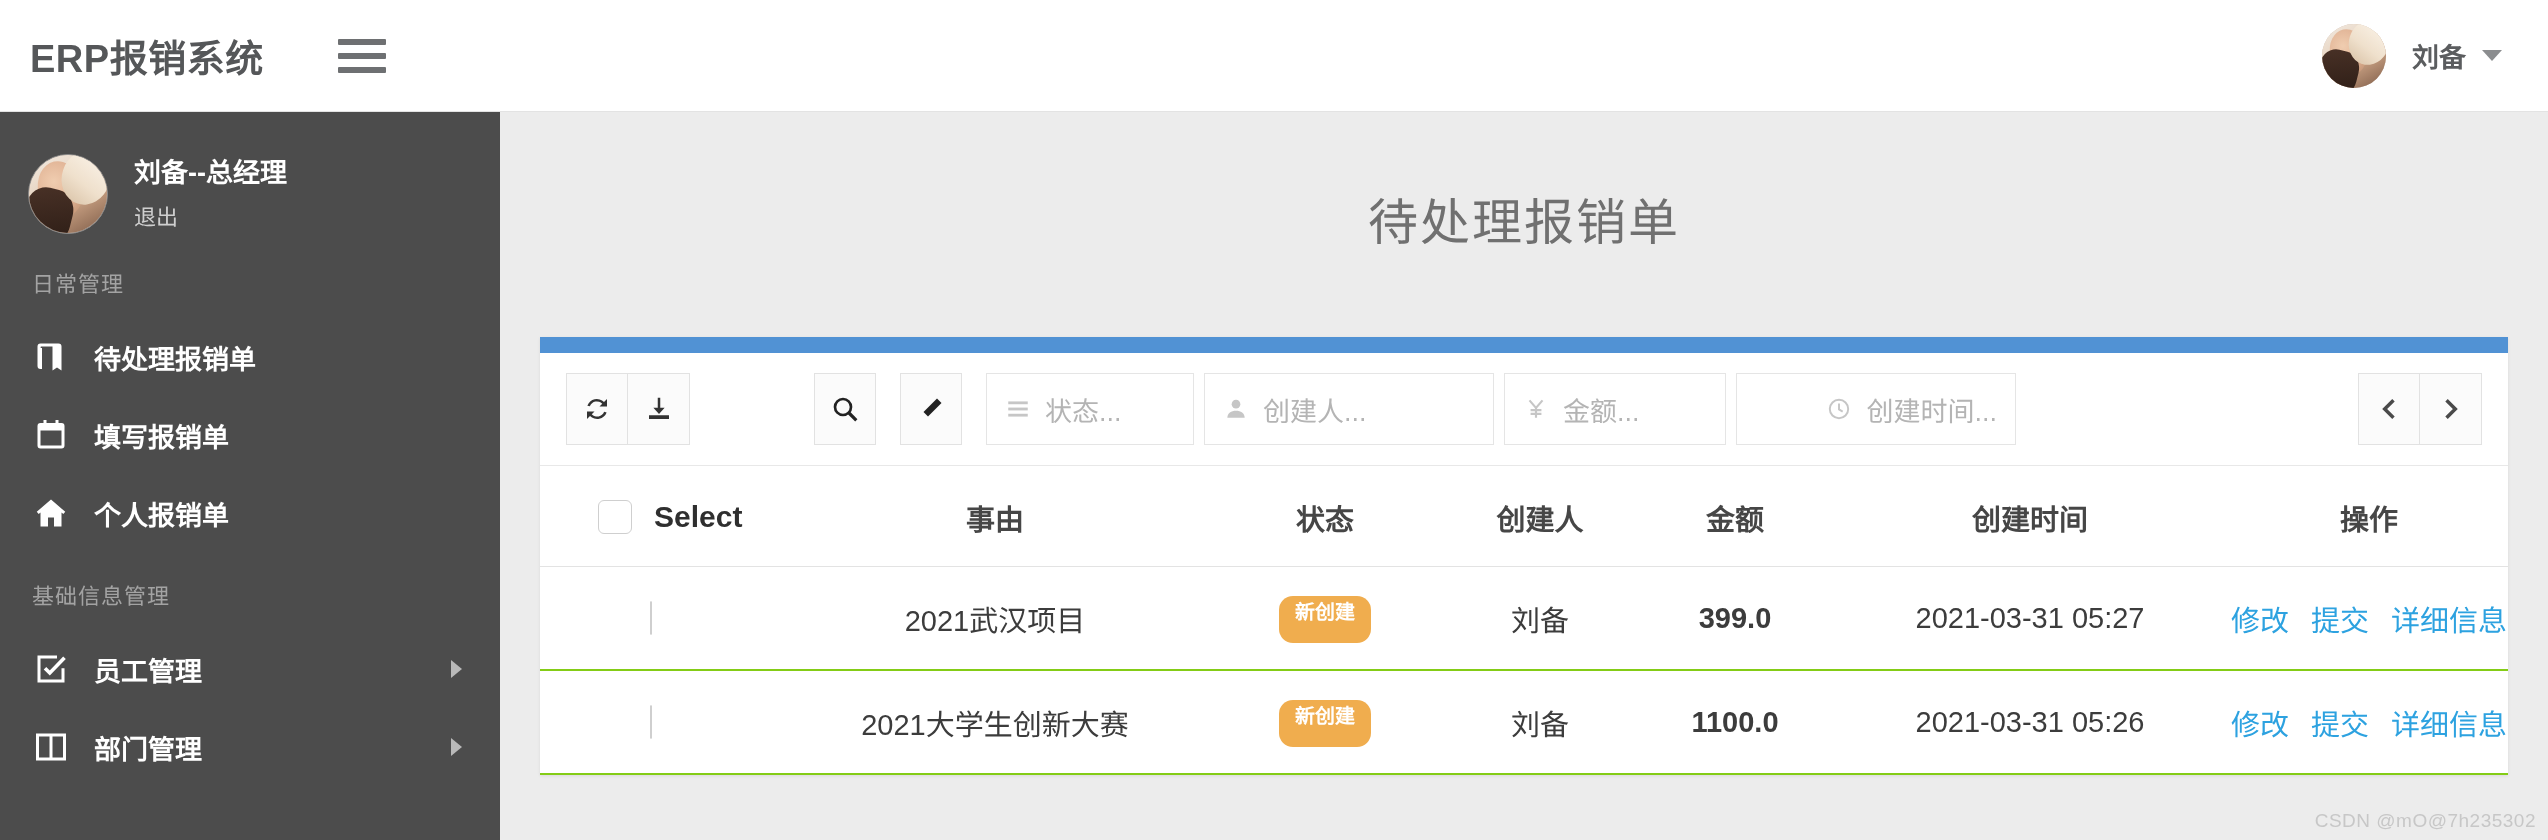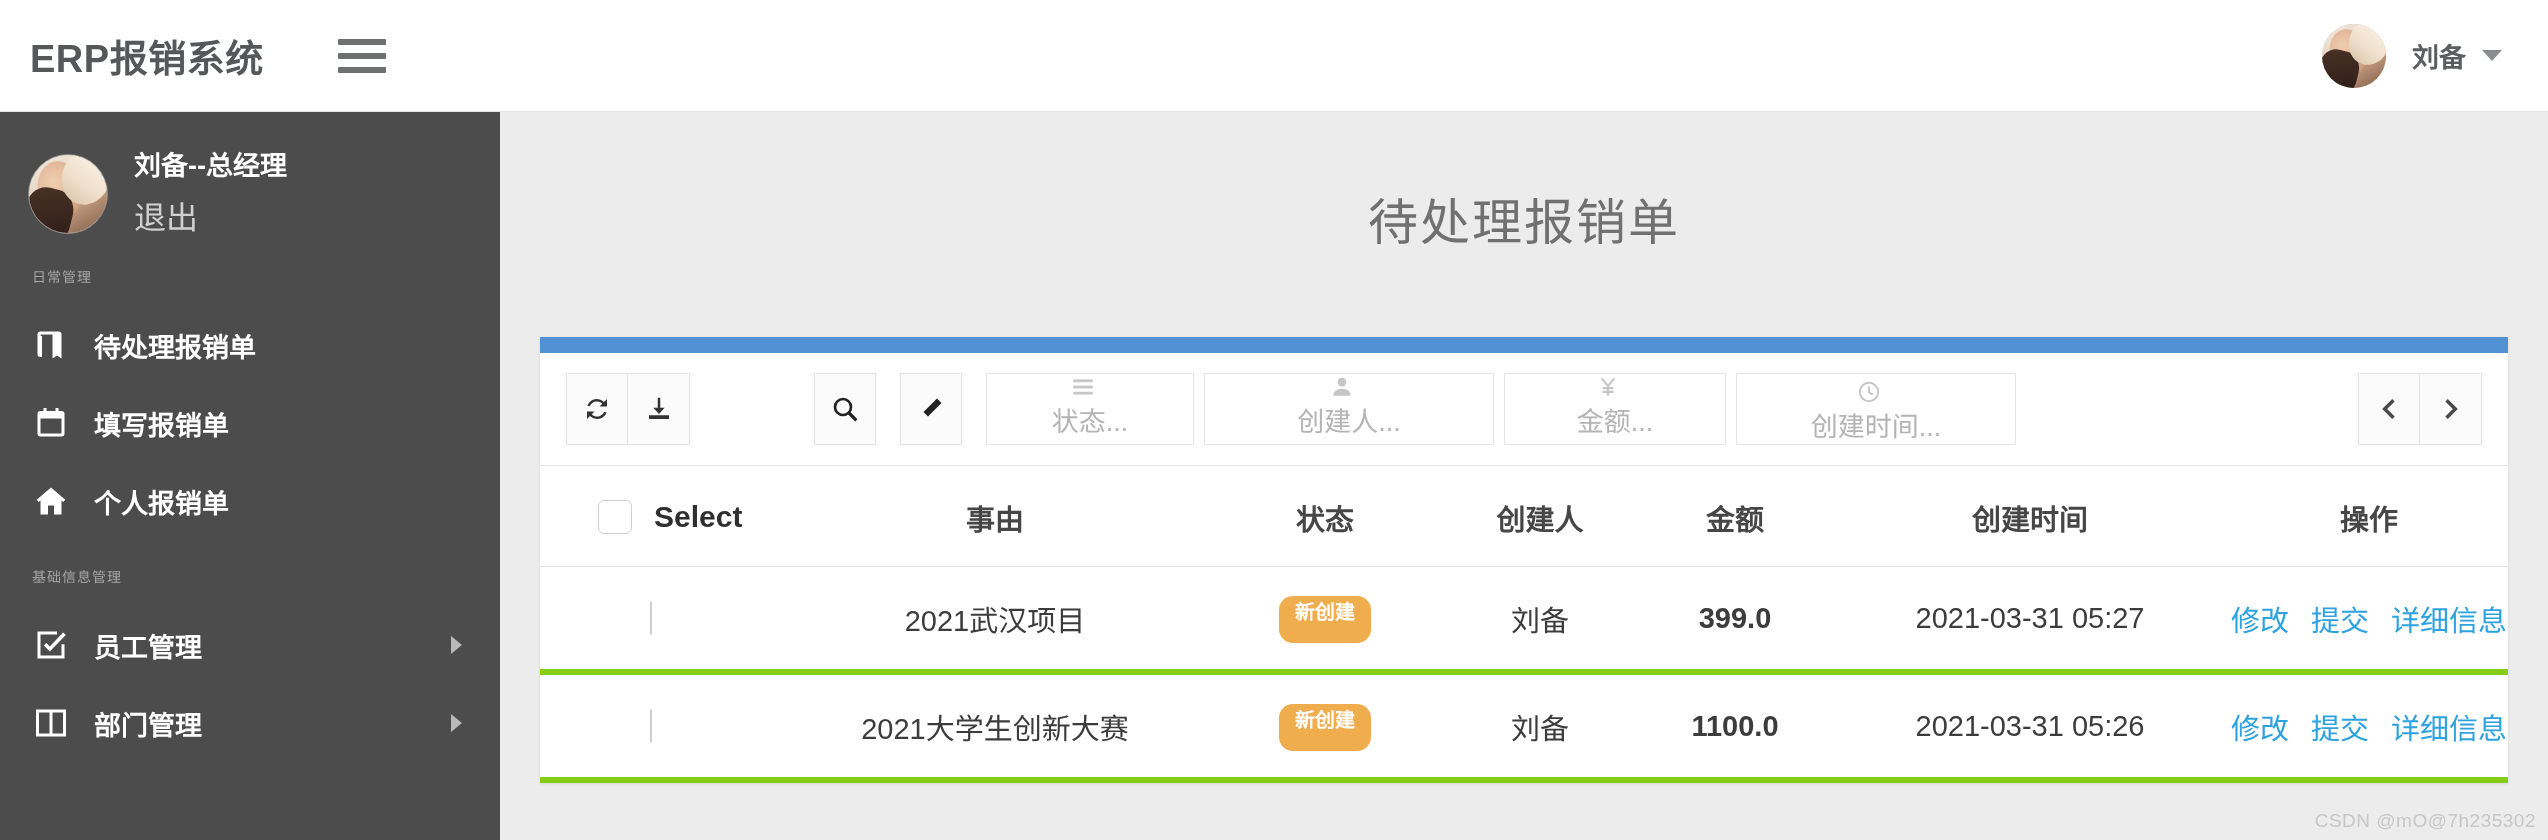--- a/index.html
+++ b/index.html
@@ -98,27 +98,27 @@
     display: flex; align-items: center;
     padding: 36px 0 0 28px;
     height: 128px;
   }
   .side-user-text { margin-left: 26px; }
   .side-user-name {
     font-size: 27px; color: #ffffff; font-weight: bold;
     line-height: 1.25; white-space: nowrap;
   }
   .side-user-logout {
-    font-size: 32px; color: #cfcfcf; margin-top: 8px;
+    font-size: 22px; color: #cfcfcf; margin-top: 8px;
     cursor: pointer;
   }
 
   .side-section {
     color: #a3a3a3;
-    font-size: 14px;
+    font-size: 22px;
     padding: 26px 0 20px 32px;
     letter-spacing: 1px;
   }
   .side-item {
     display: flex; align-items: center;
     height: 78px;
     padding-left: 32px;
     color: #ffffff;
     font-size: 27px;
     font-weight: bold;
@@ -183,21 +183,20 @@
   .tb-gap-1 { width: 124px; }
   .tb-gap-2 { width: 24px; }
 
   .field {
     height: 72px;
     border: 1px solid #e5e5e5;
     background: #ffffff;
     display: flex; align-items: center;
     padding: 0 18px;
     cursor: text;
-    flex-direction: column;
   }
   .field .fico { margin-right: 14px; display: flex; align-items: center; }
   .field .ftxt { font-size: 27px; color: #b4b4b4; white-space: nowrap; }
   .f-status { width: 208px; cursor: pointer; }
   .f-creator { width: 290px; }
   .f-amount  { width: 222px; }
   .f-time    { width: 280px; justify-content: flex-end; }
   .f-sp { width: 10px; }
 
   .pager { position: absolute; right: 26px; top: 20px; display: flex; }
@@ -209,21 +208,21 @@
   table { width: 100%; border-collapse: collapse; }
   thead th {
     font-size: 29px; color: #464646; font-weight: bold;
     padding: 30px 0 28px 0;
     border-bottom: 1px solid #e3e3e3;
     white-space: nowrap;
   }
   tbody td {
     font-size: 29px; color: #3c3c3c;
     padding: 26px 0;
-    border-bottom: 6px solid #84cc16;
+    border-bottom: 2px solid #84cc16;
     text-align: center;
     white-space: nowrap;
   }
   .col-select { width: 240px; text-align: left; padding-left: 58px; }
   .col-reason { width: 430px; }
   .col-status { width: 230px; }
   .col-creator{ width: 200px; }
   .col-amount { width: 190px; }
   .col-time   { width: 400px; }
   .col-action { width: auto; }

